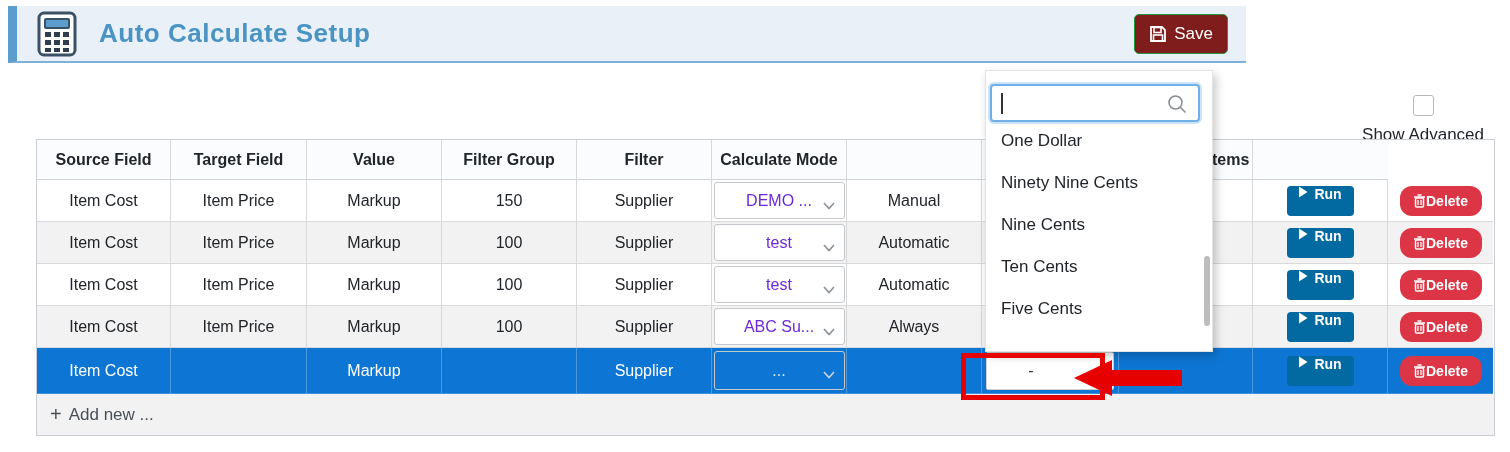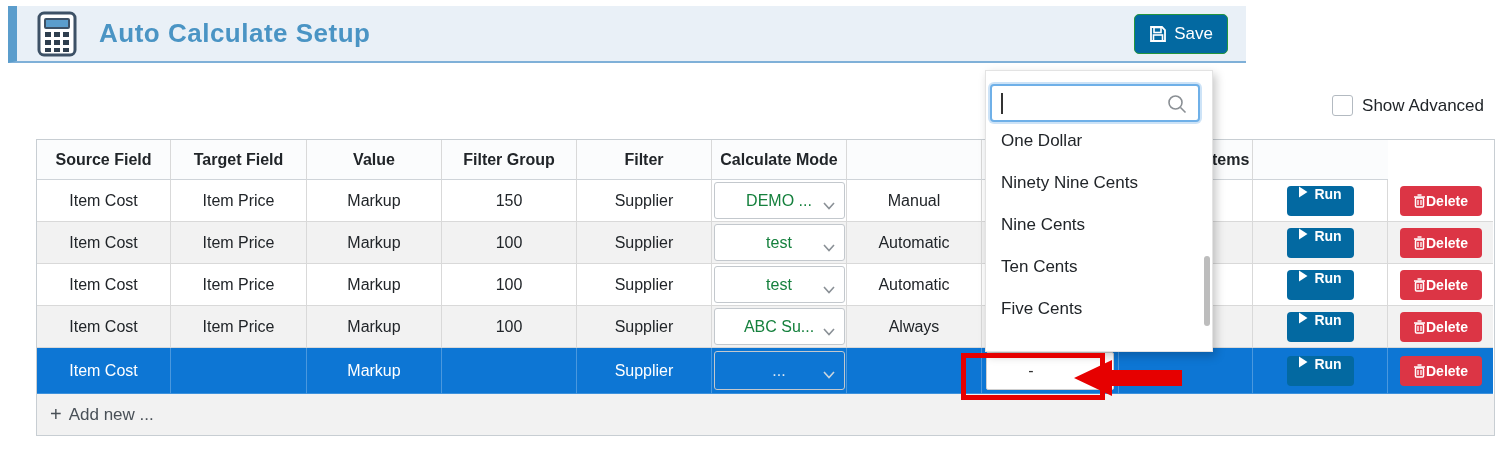--- a/index.html
+++ b/index.html
@@ -7,26 +7,26 @@
   body { font-family: "Liberation Sans", sans-serif; color:#212529; }
   #stage { position:relative; width:1510px; height:452px; background:#fff; overflow:hidden; }
 
   
   .topbar { position:absolute; left:8px; top:6px; width:1238px; height:57px;
     background:#e9f0f7; border-left:9px solid #5b9dcc; border-bottom:2px solid #7fb0d8;
     display:flex; align-items:center; }
   .calc-icon { margin-left:20px; display:flex; align-items:center; }
   .page-title { margin-left:22px; font-size:26px; color:#4a94c4; letter-spacing:.5px; }
   .save-btn { position:absolute; right:18px; top:8px; height:40px; min-width:90px;
-    background:#0369a1; border:1px solid #24963e; border-radius:5px; color:#fff;
+    background:#7f1d1d; border:1px solid #24963e; border-radius:5px; color:#fff;
     font-size:17px; display:flex; align-items:center; justify-content:center; gap:7px;
     padding:0 14px; cursor:pointer; }
 
   
-  .show-adv { position:absolute; top:95px; right:26px; display:flex; align-items:center; gap:9px; }
+  .show-adv { position:absolute; top:95px; right:26px; display:flex; align-items:center; gap:9px;flex-direction:column; }
   .checkbox { width:21px; height:21px; background:#fff; border:1px solid #b3bac1; border-radius:3px; cursor:pointer; }
   .show-adv-label { font-size:17px; color:#212529; }
 
   
   .tbl { position:absolute; left:36px; top:139px; width:1459px;
     border:1px solid #c8ced3; z-index:1; }
   .row { display:grid; grid-template-columns:134px 136px 135px 135px 135px 135px 135px 137px 134px 135px 105px; }
   .c { border-right:1px solid #d9d9d9; border-bottom:1px solid #d9d9d9;
     display:flex; align-items:center; justify-content:center; font-size:16px; overflow:hidden; }
   .row .c:last-child { border-right:none; }
@@ -40,33 +40,33 @@
   
   .sel .c { height:46px; background:#0d76d4; color:#fff; border-right:1px solid rgba(255,255,255,.25); border-bottom:1px solid rgba(255,255,255,.2); }
 
   
   .addnew { height:41px; background:#f2f2f2; display:flex; align-items:center; padding-left:13px;
     font-size:17px; color:#495057; cursor:pointer; gap:7px; }
   .plus-glyph { font-size:20px; color:#495057; }
 
   
   .sel-box { width:131px; height:37px; background:#fff; border:1px solid #c3c8cd; border-radius:3px;
-    display:flex; align-items:center; justify-content:center; position:relative; font-size:16px; color:#15803d; cursor:pointer; }
+    display:flex; align-items:center; justify-content:center; position:relative; font-size:16px; color:#6d28d9; cursor:pointer; }
   .sel-box .chev { position:absolute; right:9px; top:13px; }
   .sel-box.blue { background:#0d76d4; border-color:#c3c8cd; color:#dfe9f2; width:131px; height:39px; }
   .round-sel { width:128px; height:38px; background:#fff; border:1px solid #cfcfcf; border-radius:2px;
     display:flex; align-items:center; justify-content:center; padding-right:38px;
     position:relative; font-size:16px; color:#333; cursor:pointer; }
   .round-sel .chev { position:absolute; right:12px; top:14px; }
   .chev { width:12px; height:8px; display:inline-block; }
 
   
   .run-btn { width:67px; height:30px; background:#0369a1; border:none; border-radius:4px; color:#fff;
     font-size:14px; font-weight:bold; display:flex; justify-content:center; gap:6px; cursor:pointer; }
-  .del-btn { width:82px; height:30px; background:#dc3545; border:none; border-radius:4px; color:#fff;
+  .del-btn { width:82px; height:30px; background:#dc3545; border:none; border-radius:12px; color:#fff;
     font-size:14px; font-weight:bold; display:flex; align-items:center; justify-content:center; cursor:pointer; }
 
   
   .dd-panel { position:absolute; left:985px; top:70px; width:228px; height:282px; background:#fff;
     border:1px solid #e3e3e3; box-shadow:3px 4px 9px rgba(0,0,0,.22); z-index:40; }
   .dd-search { position:absolute; left:4px; top:13px; width:210px; height:38px;
     border:2px solid #6fb0e8; border-radius:4px; background:#fff;
     box-shadow:0 0 0 2px rgba(111,176,232,.35); }
   .dd-search input { position:absolute; left:8px; top:3px; width:160px; height:28px; border:none; outline:none;
     font-size:16px; font-family:"Liberation Sans",sans-serif; background:transparent; }

